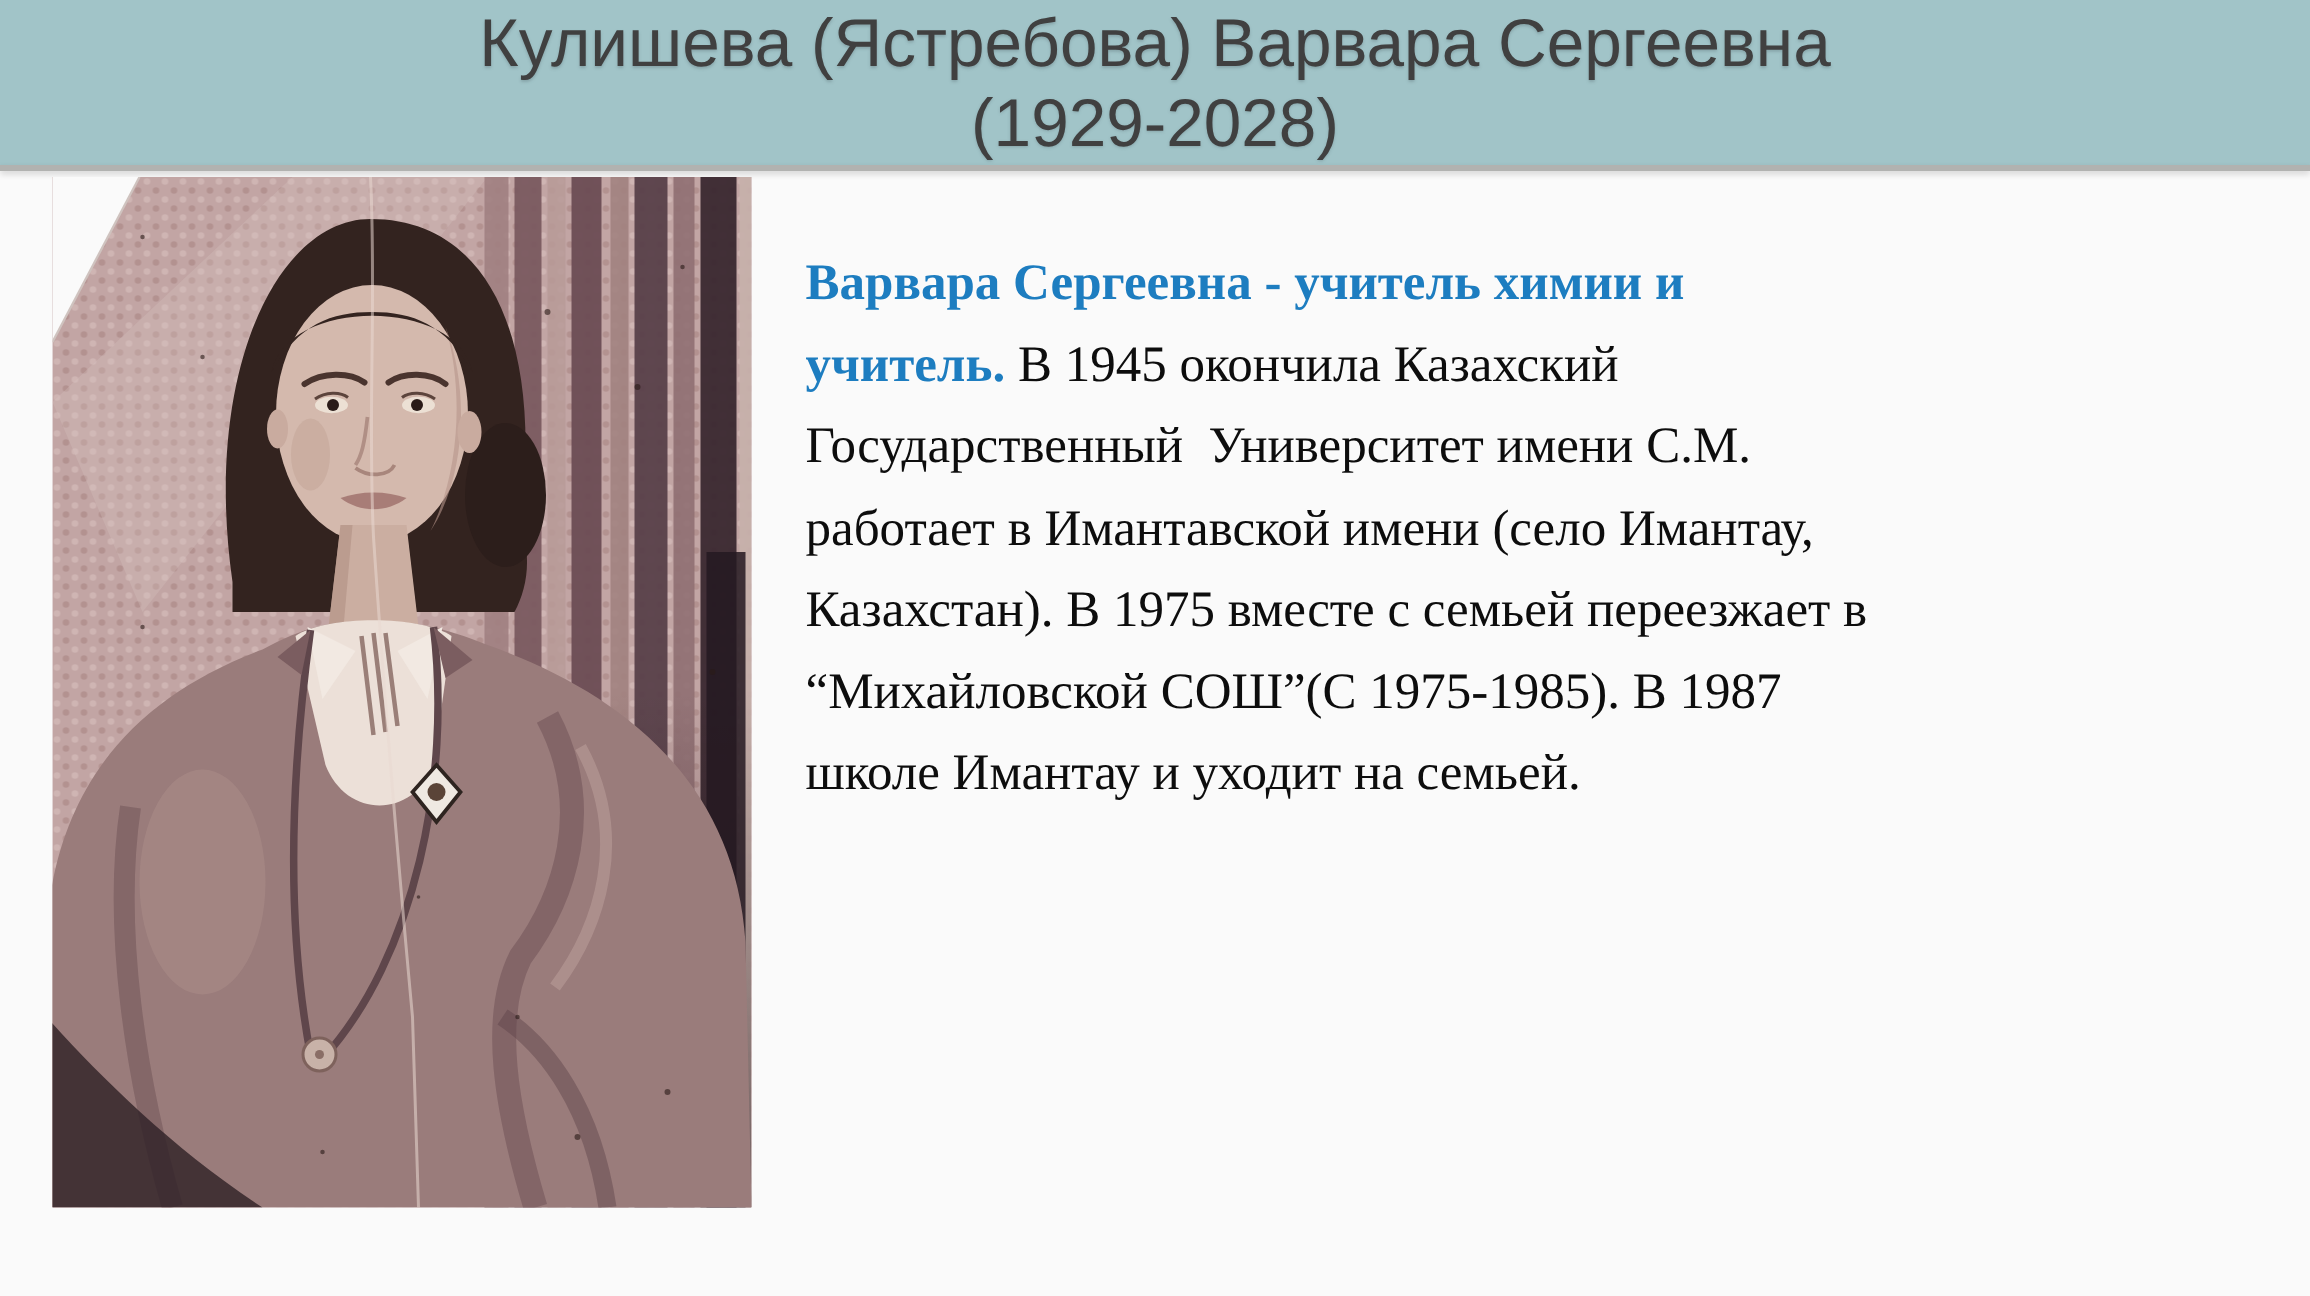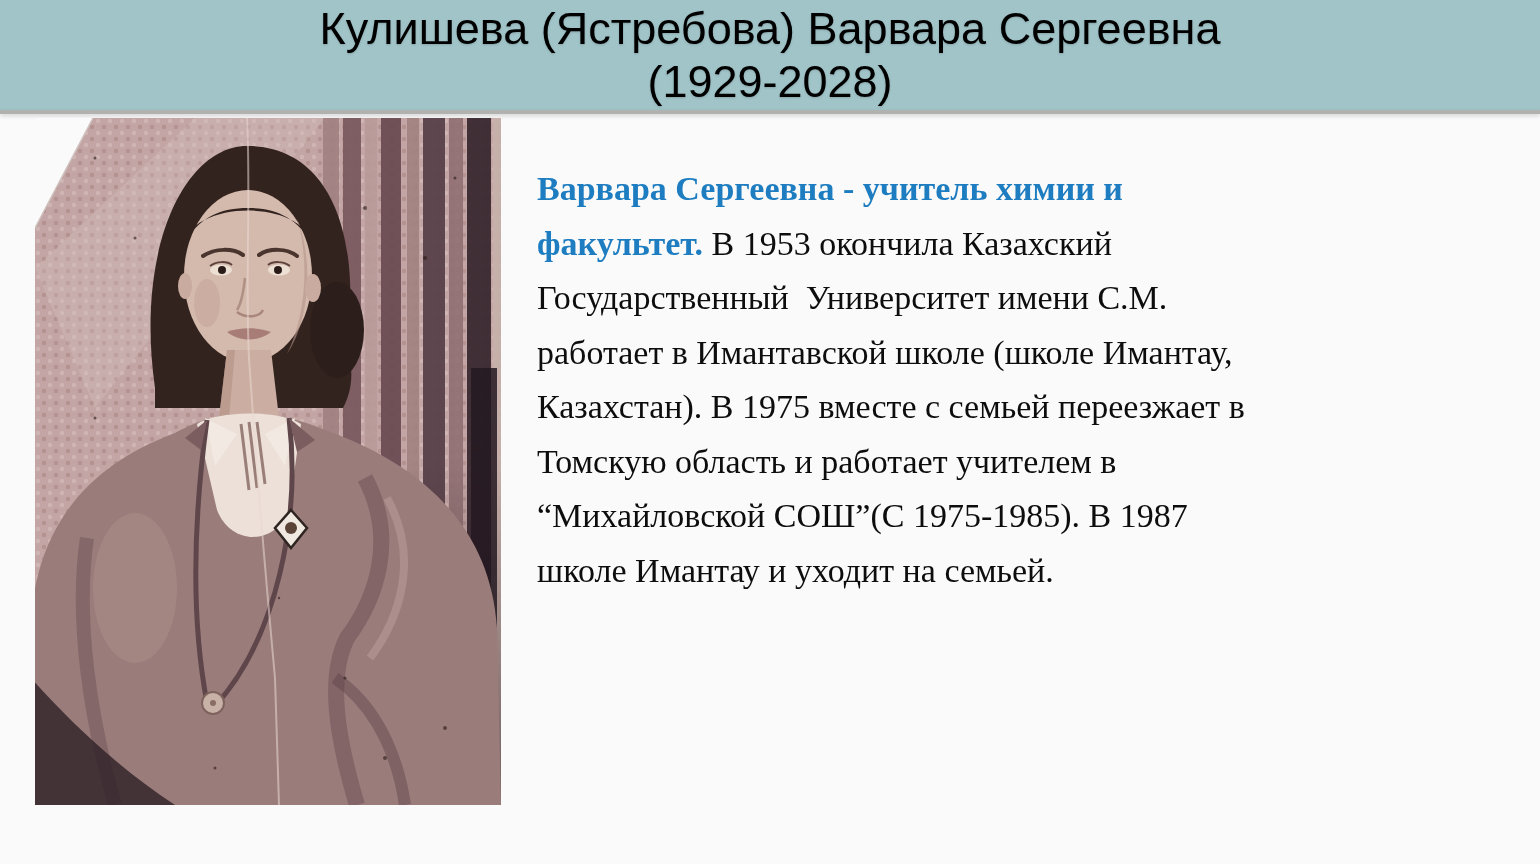--- a/index.html
+++ b/index.html
@@ -3,21 +3,21 @@
 <meta charset="utf-8">
 <style>
   html,body{margin:0;padding:0;background:#e8e8e8;}
   .slide{
     position:relative;width:1540px;height:864px;background:#fafafa;
     overflow:hidden;font-family:"Liberation Sans",sans-serif;
   }
   
   .header{
     position:absolute;left:0;top:0;width:1540px;height:110px;
-    background:#a1c4c8;text-align:center;color:#000000;
+    background:#a1c4c8;text-align:center;color:#404040;
   }
   .header .t{
     font-size:45px;line-height:53px;font-weight:400;
     text-shadow:0 1px 2px rgba(90,110,115,.35);
     white-space:pre;
   }
   .header .t1{margin-top:2px;}
   .divider{
     position:absolute;left:0;top:110px;width:1540px;height:4px;
     background:#b1b2b0;box-shadow:0 2px 4px rgba(0,0,0,.16);
@@ -164,22 +164,21 @@
 
       <g>
         <polygon points="0,0 58,0 0,110" fill="#fafafa"></polygon>
         <line x1="58" y1="0" x2="0" y2="110" stroke="#cfc3bf" stroke-width="1.5"></line>
       </g>
     </svg>
   </div>
 
   <div class="bodytext">
       <div class="line"><span class="lead">Варвара Сергеевна - учитель химии и</span></div>
-      <div class="line"><span class="lead">факультет.</span><span> В 1953 окончила Казахский</span></div>
+      <div class="line"><span class="lead">учитель.</span><span> В 1945 окончила Казахский</span></div>
       <div class="line"><span>Государственный  Университет имени С.М.</span></div>
-      <div class="line"><span>работает в Имантавской школе (школе Имантау,</span></div>
+      <div class="line"><span>работает в Имантавской имени (село Имантау,</span></div>
       <div class="line"><span>Казахстан). В 1975 вместе с семьей переезжает в</span></div>
-      <div class="line"><span>Томскую область и работает учителем в</span></div>
       <div class="line"><span>“Михайловской СОШ”(С 1975-1985). В 1987</span></div>
       <div class="line"><span>школе Имантау и уходит на семьей.</span></div>
     </div>
 
 </div>
 
 </body></html>

